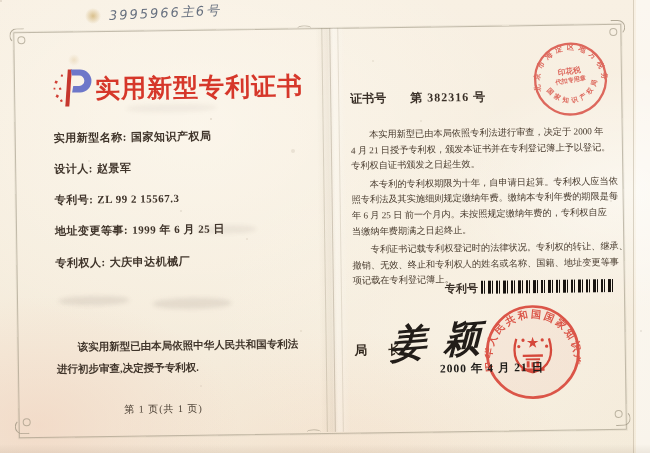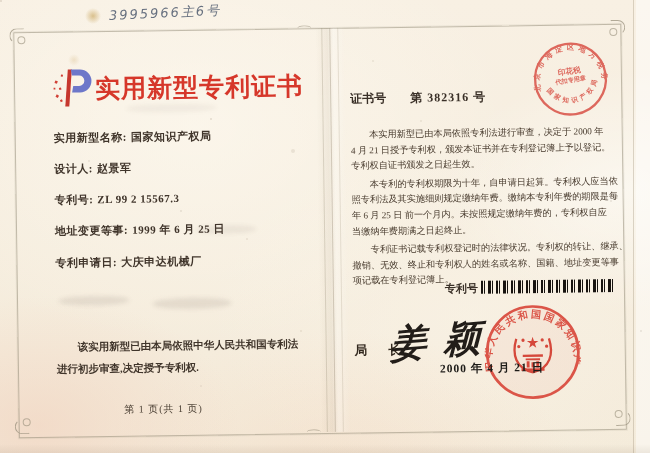--- a/index.html
+++ b/index.html
@@ -113,21 +113,21 @@
     <div class="lyr fieldrow" style="top:158px;">
       <span>设计人:</span><span class="val">赵景军</span>
     </div>
     <div class="lyr fieldrow" style="top:189px;">
       <span>专利号:</span><span class="val">ZL 99 2 15567.3</span>
     </div>
     <div class="lyr fieldrow" style="top:220px;">
       <span>地址变更等事:</span><span class="val">1999 年 6 月 25 日</span>
     </div>
     <div class="lyr fieldrow" style="top:252px;">
-      <span>专利申请日:</span><span class="val">大庆申达机械厂</span>
+      <span>专利权人:</span><span class="val">大庆申达机械厂</span>
     </div>
 
     <div class="lyr" id="declaration">
       <div>　　该实用新型已由本局依照中华人民共和国专利法</div>
       <div>进行初步审查,决定授予专利权.</div>
     </div>
 
     <div class="lyr" id="page-footer">第 1 页(共 1 页)</div>
 
     <div class="lyr" id="certno">

